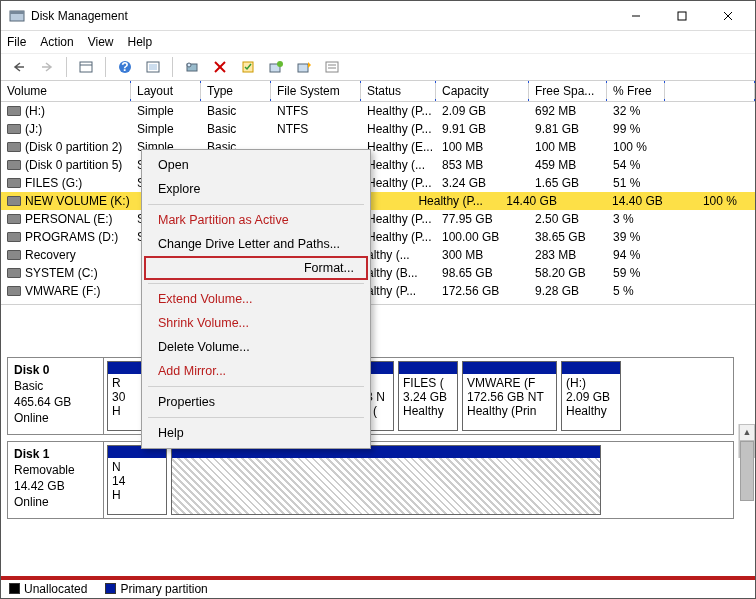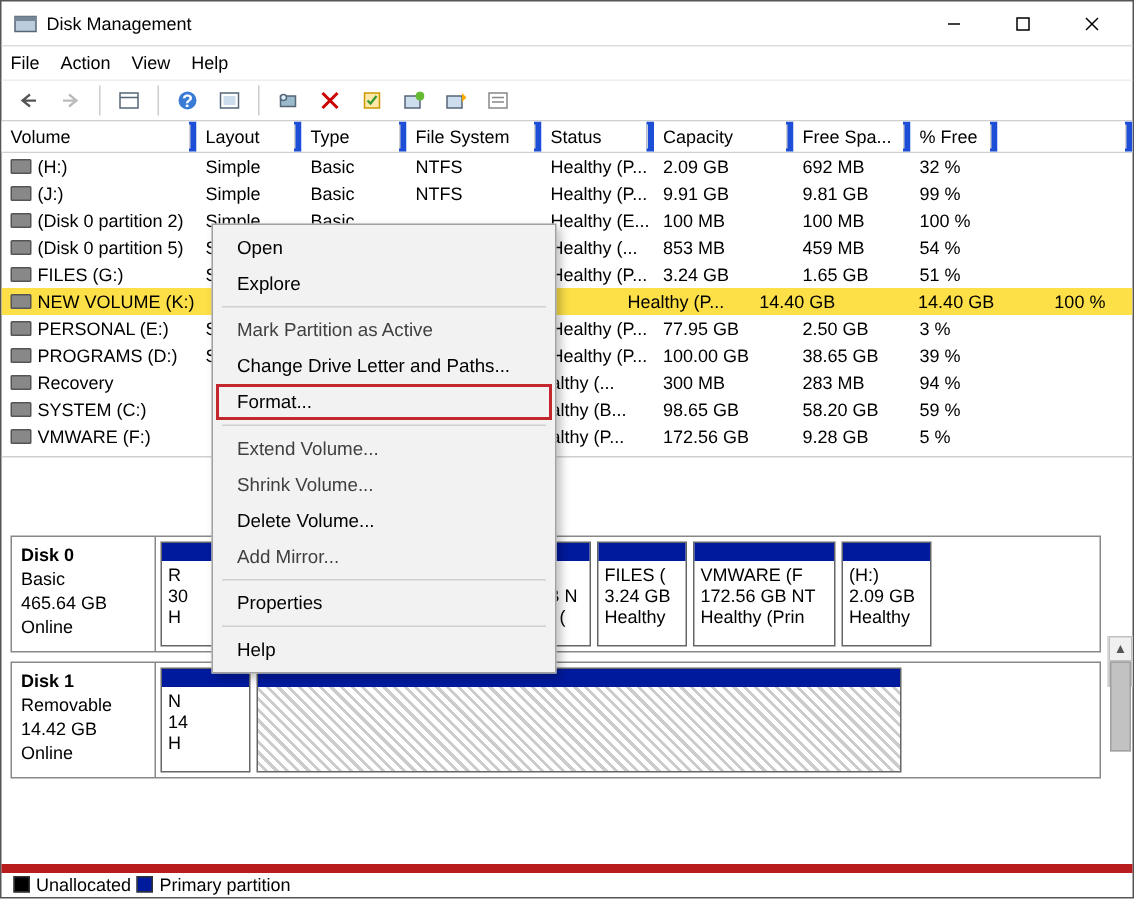--- a/index.html
+++ b/index.html
@@ -10,21 +10,21 @@
   .titlebar-title { flex: 1; }
   .titlebar-btns { display: flex; }
   .titlebar-btn { width: 46px; height: 30px; display: flex; align-items: center; justify-content: center; }
   .menubar { height: 22px; display:flex; align-items:center; padding: 0 6px; gap: 14px; }
   .menubar span { cursor: default; }
   .toolbar { height: 28px; display:flex; align-items:center; padding: 0 6px; gap: 4px; border-top:1px solid #eee; border-bottom:1px solid #d0d0d0; }
   .tbtn { width: 24px; height: 22px; border:1px solid transparent; display:flex; align-items:center; justify-content:center; }
   .tsep { width:1px; height:20px; background:#ccc; margin:0 3px; }
   .grid { flex: 0 0 auto; overflow:hidden; }
   .gh { display:flex; background:#fff; border-bottom:1px solid #d0d0d0; }
-  .gh > div { border-right:5px solid #1d4ed8; padding: 3px 6px; background:#fff; font-weight:normal; cursor:default; position:relative;}
+  .gh > div { border-right:1px solid #1d4ed8; padding: 3px 6px; background:#fff; font-weight:normal; cursor:default; position:relative;}
   .gh > div:after{content:"";position:absolute;right:-1px;top:2px;bottom:2px;width:1px;background:#d0d0d0;}
   .gbody { }
   .grow { display:flex; height: 18px; align-items:center; }
   .grow.sel { background:#fde047;justify-content:space-between; }
   .gcell { padding: 1px 6px; overflow:hidden; white-space:nowrap; text-overflow: clip; }
   .vicon { display:inline-block; width:14px; height:10px; background:#888; border:1px solid #555; border-radius:1px; margin-right:4px; position:relative; top:1px;}
   .c0{width:130px;} .c1{width:70px;} .c2{width:70px;} .c3{width:90px;} .c4{width:75px;} .c5{width:93px;} .c6{width:78px;} .c7{width:58px;}
   .gh .c8{flex:1;}
   .panes-wrap { flex:1; display:flex; border-top:1px solid #d0d0d0; margin-top:4px;align-items:center; }
   .panes { flex:1; overflow:hidden; padding: 4px 4px 4px 6px; position:relative;}
@@ -34,27 +34,27 @@
   .sthumb { position:absolute; left:1px; right:1px; top:0; height:60px; background:#c2c2c2; border:1px solid #a0a0a0;}
   .diskblock { border:1px solid #888; display:flex; margin-bottom:6px; height:78px; background:#fff;}
   .diskinfo { width:96px; border-right:1px solid #888; padding:4px 6px; font-size:11.5px; line-height:1.35;}
   .dtitle{font-weight:bold;}
   .parts { flex:1; display:flex; gap:4px; padding:3px; }
   .part { border:1px solid #666; flex:0 0 auto; display:flex; flex-direction:column; min-width:60px;}
   .pbar { height:12px; background:#001a9e; }
   .pbody { flex:1; padding:2px 4px; font-size:11px; line-height:1.2; overflow:hidden; white-space:nowrap;}
   .pname{font-weight:normal;}
   .hatched .pbody { background: repeating-linear-gradient(45deg,#fff,#fff 3px,#ccc 3px,#ccc 5px); }
-  .legend { height:22px; display:flex; align-items:center; gap:4px; padding:0 8px; border-top:6px solid #b91c1c; font-size:12px;}
+  .legend { height:22px; display:flex; align-items:center; gap:18px; padding:0 8px; border-top:4px solid #b91c1c; font-size:12px;}
   .lsq { display:inline-block; width:11px; height:11px; border:1px solid #333; margin-right:4px; position:relative; top:1px;}
   .ctxmenu { position:absolute; left:140px; top:148px; width:230px; background:#f2f2f2; border:1px solid #a0a0a0; box-shadow:3px 3px 6px rgba(0,0,0,.25); z-index:50; padding:3px 2px;}
   .mi { padding:5px 14px; cursor:default; font-size:12.5px; }
-  .mi.dis { color:#404040; }
+  .mi.dis { color:#b91c1c; }
   .msep { height:1px; background:#d0d0d0; margin:3px 4px; }
-  .mi.hl { border:2px solid #c1272d; padding:3px 12px; }
+  .mi.hl { border:2px solid #c1272d; padding:3px 12px;text-align:right; }
   svg{display:block;}
 </style>
 </head>
 <body>
 
 <div class="window">
 
   <div class="titlebar">
     <span class="titlebar-icon">
       <svg width="16" height="16" viewBox="0 0 16 16">

